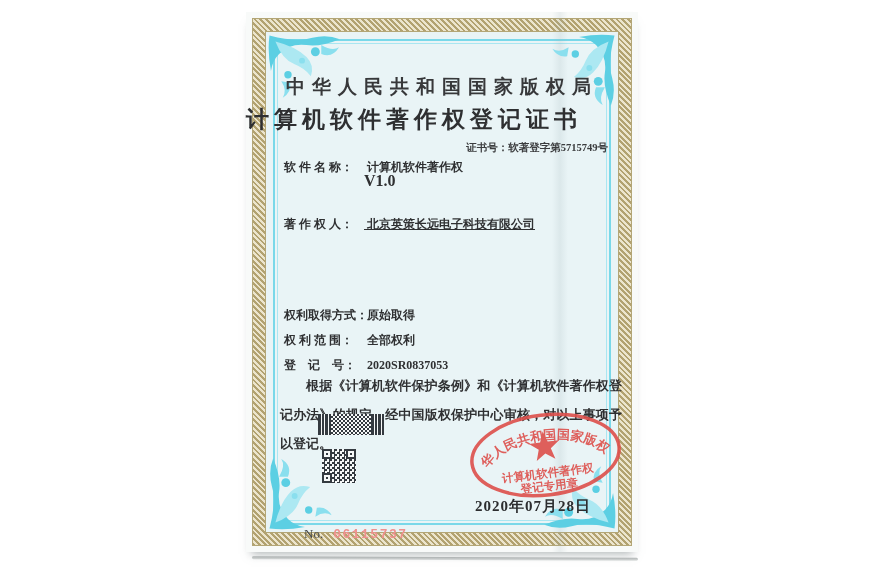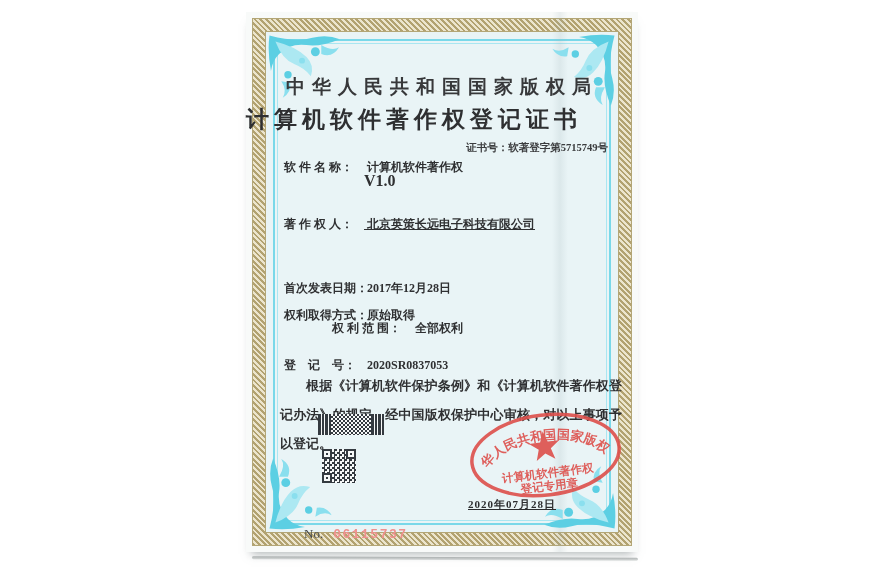--- a/index.html
+++ b/index.html
@@ -46,21 +46,21 @@
   .certno .lbl { }
 
   .frow { left:38px; font-size:12px; color:#2f3032; white-space:nowrap; }
   .frow .flabel { display:inline-block; width:80px; font-weight:bold; }
   .frow .fvalue { font-weight:bold; }
   .r1 { top:147px; } .r1b { left:118px; top:160px; font-size:16px; font-weight:bold; color:#2f3032; }
   .r2 { top:204px;text-decoration:underline; }
   .r3 { top:240px; }
   .r4 { top:268px; }
   .r5 { top:295px; }
-  .r6 { top:308px;margin-left:48px; }
+  .r6 { top:320px; }
   .r7 { top:345px; }
 
   .statement { left:34px; width:342px; top:359px; font-size:13px; line-height:29px;
            color:#2f3032; text-indent:2em; text-align:justify; font-weight:bold; }
 
   
   .barcode { left:72px; top:402px; width:66px; height:21px; display:flex; background:#fff; }
   .bc-side { width:13px; height:100%;
            background:repeating-linear-gradient(90deg,#343a40 0 3px,#f6f8f8 3px 4px,#343a40 4px 6px,#f6f8f8 6px 7px); }
   .bc-mid  { flex:1; height:100%;
@@ -69,22 +69,22 @@
            background:repeating-conic-gradient(#343a40 0 25%,#f6f8f8 0 50%) 0 0/5px 5px; }
   .qm { position:absolute; width:10px; height:10px; border:2px solid #343a40; background:#f6f8f8; }
   .qm::after { content:""; position:absolute; inset:2px; background:#343a40; }
   .qm-tl { left:0; top:0; } .qm-tr { right:0; top:0; } .qm-bl { left:0; bottom:0; }
 
   .serial { left:58px; top:474px; font-size:13px; white-space:nowrap;margin-top:40px; }
   .serial .pfx { color:#45494c; margin-right:10px; }
   .serial .num { color:#ef908e; font-family:"Liberation Mono", monospace;
            letter-spacing:1.5px; font-weight:bold; }
 
-  .issue-date { left:222px; top:485px; font-size:11px; font-weight:bold;
-           color:#2c2d2f; letter-spacing:1px;text-decoration:underline; }
+  .issue-date { left:229px; top:485px; font-size:15px; font-weight:bold;
+           color:#2c2d2f; letter-spacing:1px; }
 
   .seal { left:218px; top:395px; width:164px; height:104px; opacity:.9;
            transform:rotate(-7deg); z-index:5; }
 </style>
 </head>
 <body>
 
 <div class="scan">
 
   <div class="paper">
@@ -139,24 +139,20 @@
     <div class="abs frow r1">
       <span class="flabel">软 件 名 称：</span>
       <span class="fvalue">计算机软件著作权</span>
     </div>
     <div class="abs r1b">V1.0</div>
 
     <div class="abs frow r2">
       <span class="flabel">著 作 权 人：</span>
       <span class="fvalue">北京英策长远电子科技有限公司</span>
     </div>
-    <div class="abs frow r4">
-      <span class="flabel">首次发表日期：</span>
-      <span class="fvalue">2017年12月28日</span>
-    </div>
     <div class="abs frow r5">
       <span class="flabel">权利取得方式：</span>
       <span class="fvalue">原始取得</span>
     </div>
     <div class="abs frow r6">
       <span class="flabel">权 利 范 围：</span>
       <span class="fvalue">全部权利</span>
     </div>
     <div class="abs frow r7">
       <span class="flabel">登　记　号：</span>

